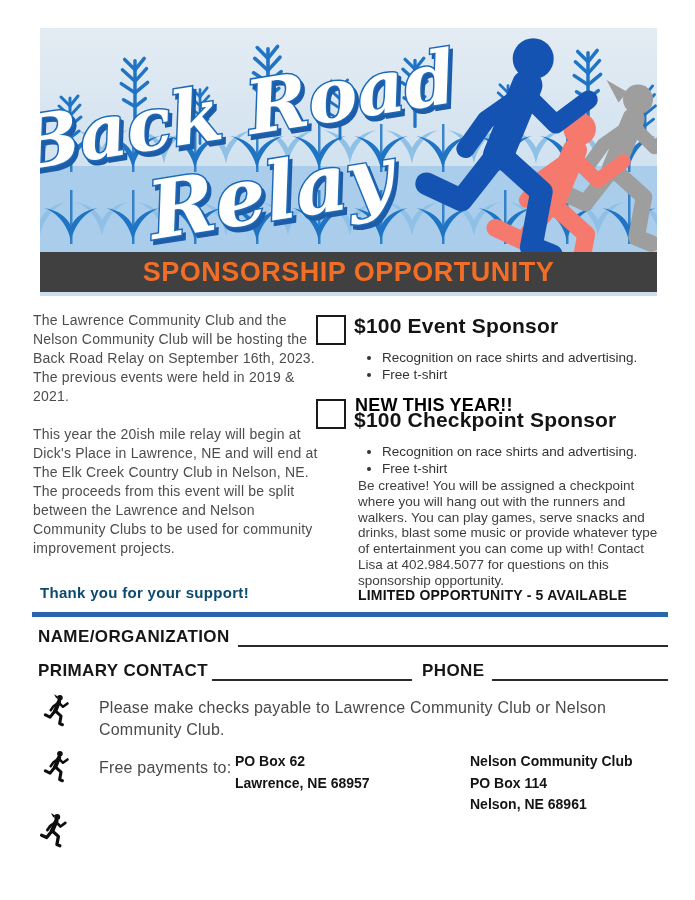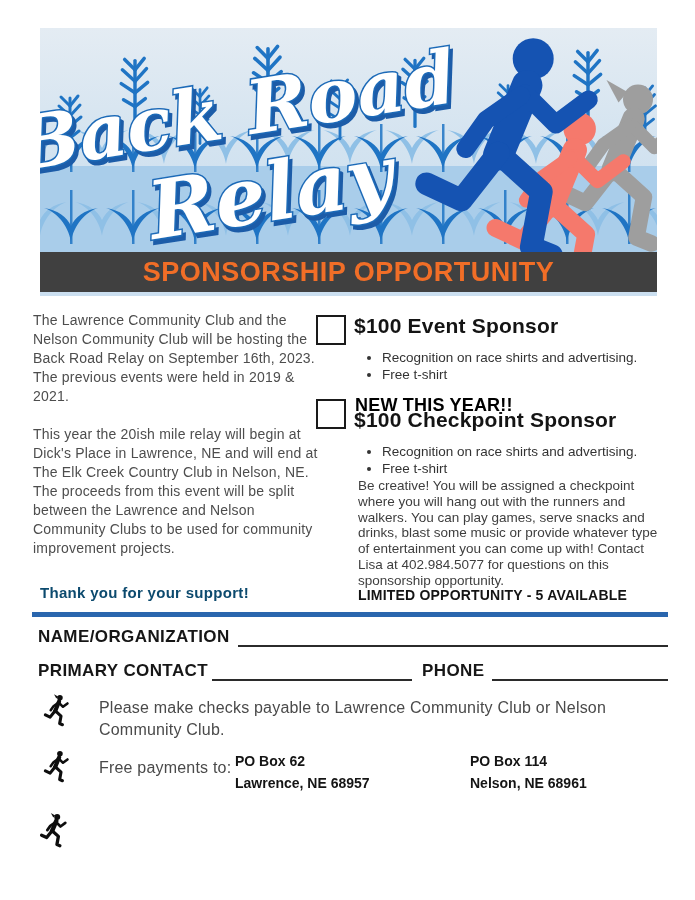--- a/index.html
+++ b/index.html
@@ -188,20 +188,21 @@
 
   <svg class="runner-icon icon2" width="28" height="34" viewBox="0 0 100 120">
       <use href="#runner"></use>
     </svg>
   <div class="note-text mail-label">Free payments to:</div>
   <div class="addr addr1">
     <div>PO Box 62</div>
     <div>Lawrence, NE 68957</div>
   </div>
   <div class="addr addr2">
+    <div>Nelson Community Club</div>
     <div>PO Box 114</div>
     <div>Nelson, NE 68961</div>
   </div>
 
   <svg class="runner-icon icon3" width="30" height="36" viewBox="0 0 100 120">
       <use href="#runner-f"></use>
     </svg>
 
 </div>
 

